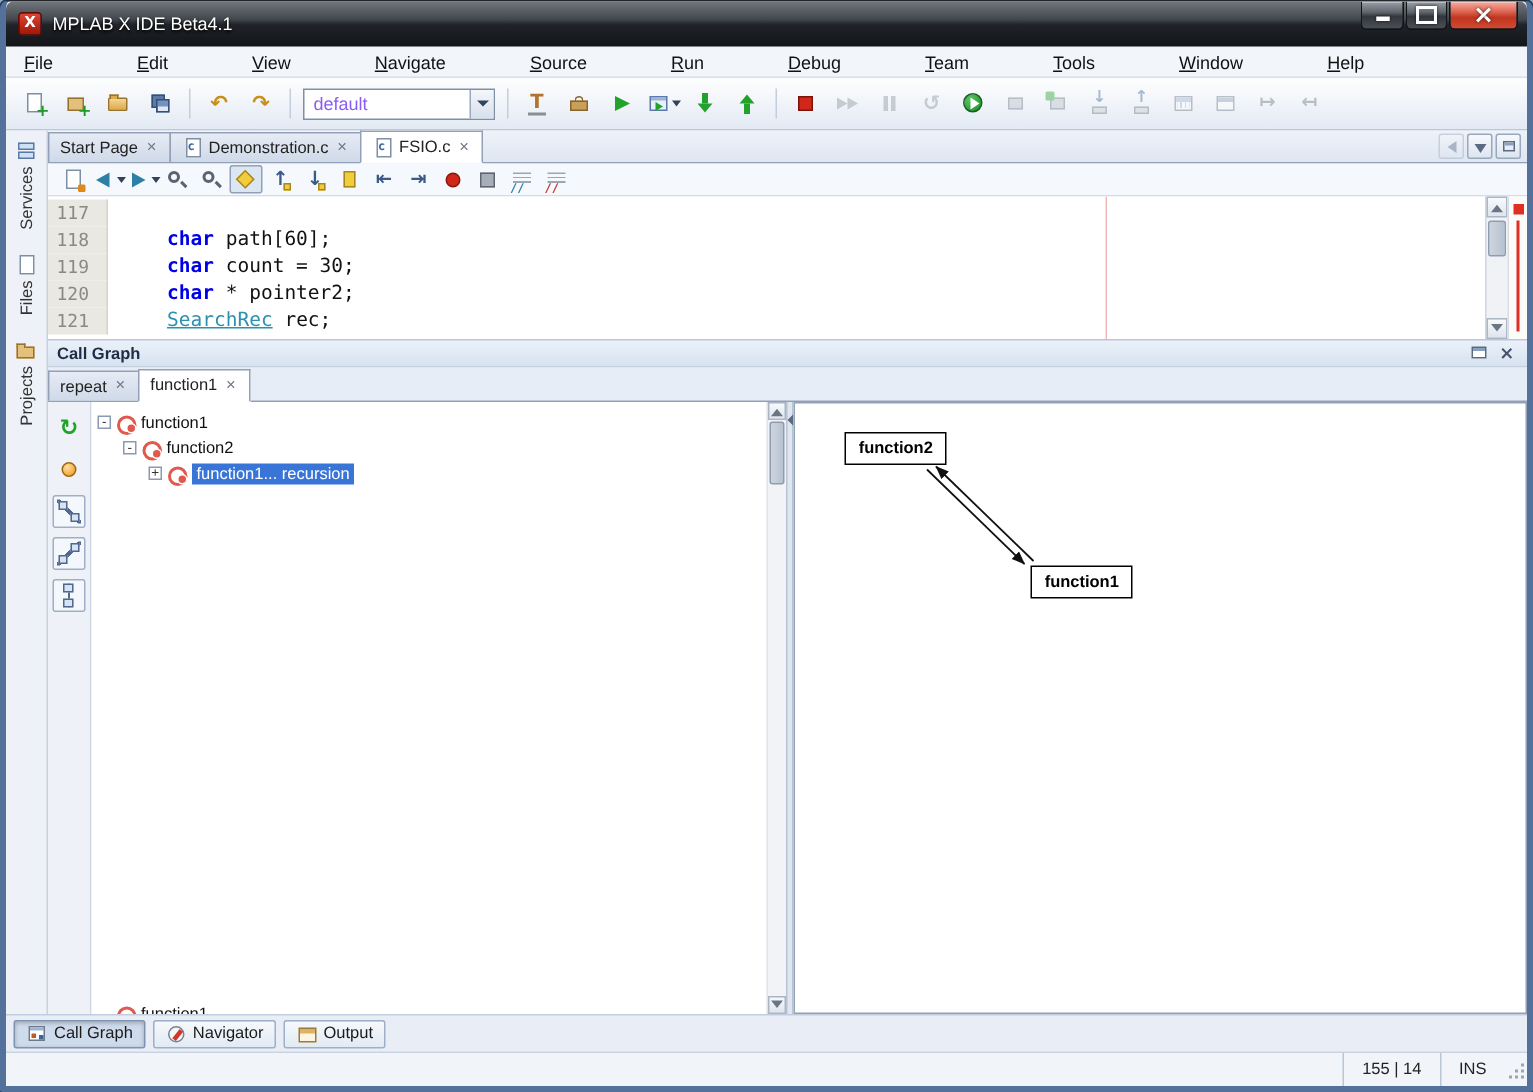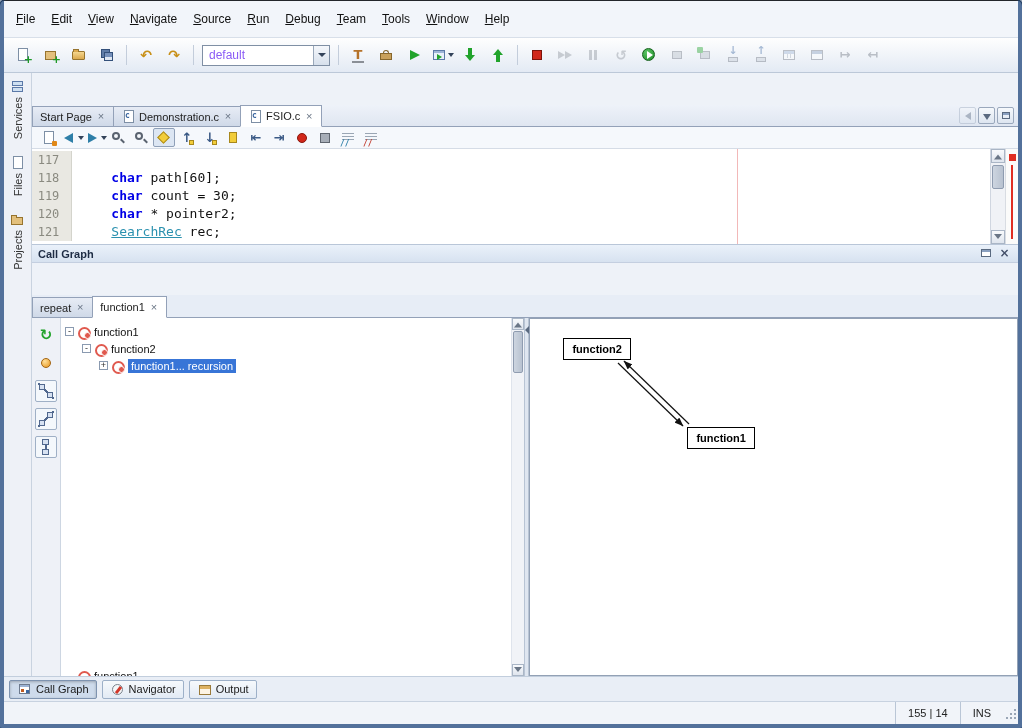--- a/index.html
+++ b/index.html
@@ -23,21 +23,21 @@
     background:linear-gradient(#9ba1a9 0%,#5f646c 40%,#33373d 55%,#4a4f56 100%);
     box-shadow:inset 0 1px 0 rgba(255,255,255,.35);}
   .wc-min{width:29px;} .wc-max{width:28px;} .wc-close{width:46px;
     background:linear-gradient(#f5b0a4 0%,#e06a57 35%,#c03520 60%,#d24a30 100%);}
   .wc-min::before{content:"";position:absolute;left:50%;bottom:5px;transform:translateX(-50%);width:9px;height:3px;background:#fff;box-shadow:0 0 2px rgba(0,0,0,.7);}
   .wc-max::before{content:"";position:absolute;left:50%;top:50%;transform:translate(-50%,-50%);width:10px;height:8px;border:2px solid #fff;box-shadow:0 0 2px rgba(0,0,0,.7);}
   .wc-close::before,.wc-close::after{content:"";position:absolute;left:50%;top:50%;width:12px;height:2px;background:#fff;box-shadow:0 0 2px rgba(0,0,0,.7);}
   .wc-close::before{transform:translate(-50%,-50%) rotate(45deg);}
   .wc-close::after{transform:translate(-50%,-50%) rotate(-45deg);}
   
-  .menubar{height:37px;flex:none;display:flex;align-items:center;background:#f2f5fa;border-bottom:1px solid #d8dfe9;padding-left:4px;}
+  .menubar{height:21px;flex:none;display:flex;align-items:flex-end;background:#f2f5fa;border-bottom:1px solid #d8dfe9;padding-left:4px;gap:40px;}
   .menu-item{font-size:12px;color:#111;padding:2px 8px;cursor:default;}
   .menu-item u{text-decoration:underline;}
   
   .toolbar{height:35px;flex:none;display:flex;align-items:center;gap:2px;padding:0 6px;
     background:linear-gradient(#fefefe,#e3eaf4);border-bottom:1px solid #bcc8d8;}
   .tb-btn{width:26px;height:26px;display:flex;align-items:center;justify-content:center;border-radius:3px;flex:none;}
   .tb-sep{width:1px;height:20px;background:#c3cddb;margin:0 4px;flex:none;}
   .disabled{opacity:.42;}
   .dd-caret{width:0;height:0;border-top:4px solid #33435a;border-left:3px solid transparent;border-right:3px solid transparent;margin-left:1px;}
   .combo{width:128px;height:21px;border:1px solid #7f8fa4;background:#fff;display:flex;align-items:center;position:relative;flex:none;margin:0 2px;}
@@ -133,21 +133,21 @@
   .navigator-icon::after{left:7px;top:4px;width:3px;height:8px;background:#d1372a;transform:rotate(38deg);}
   .output-icon::before{left:2px;top:3px;width:12px;height:10px;background:#fdf4e4;border:1px solid #9a7a3a;box-shadow:inset 0 3px 0 #ddb263;}
   
   .main{flex:1;display:flex;min-height:0;}
   .rail{width:28px;flex:none;background:#eef1f7;border-right:1px solid #c9d3e0;display:flex;flex-direction:column;align-items:center;padding-top:6px;gap:16px;}
   .rail-item{display:flex;flex-direction:column;align-items:center;gap:3px;}
   .rail-item .ico{width:15px;height:15px;}
   .rail-label{writing-mode:vertical-rl;transform:rotate(180deg);font-size:11px;color:#333;}
   .center{flex:1;display:flex;flex-direction:column;min-width:0;}
   
-  .tabs-row{height:22px;flex:none;display:flex;align-items:flex-end;background:linear-gradient(#eef2f9,#dfe6f1);border-bottom:1px solid #93a1b8;margin-top:32px;}
+  .tabs-row{height:22px;flex:none;display:flex;align-items:flex-end;background:linear-gradient(#eef2f9,#dfe6f1);border-bottom:1px solid #93a1b8;}
   .tabs-strip{display:flex;align-items:flex-end;height:100%;}
   .etab{display:flex;align-items:center;gap:4px;height:20px;padding:0 7px;font-size:11px;color:#222;
     background:linear-gradient(#e7ecf5,#cfd9e8);border:1px solid #93a1b8;border-bottom:none;margin-right:-1px;white-space:nowrap;}
   .etab .ico{width:14px;height:15px;}
   .etab.active{background:#fff;height:22px;margin-bottom:-1px;border-bottom:1px solid #fff;}
   .close-x{width:10px;height:11px;font-size:11px;line-height:10px;color:#6a7686;text-align:center;}
   .close-x::before{content:"×";}
   .tab-controls{margin-left:auto;display:flex;gap:2px;align-items:center;padding:0 4px 2px 0;}
   .tabctl-btn{width:17px;height:17px;border:1px solid #9aa8bc;border-radius:2px;background:linear-gradient(#f6f9fc,#dde5f0);display:flex;align-items:center;justify-content:center;}
   
@@ -215,20 +215,29 @@
   .st-cell{border-left:1px solid #bac6d6;height:100%;display:flex;align-items:center;padding:0 12px;}
   .grip{width:15px;height:15px;position:relative;flex:none;}
   .grip::before{content:"";position:absolute;right:2px;bottom:2px;width:2px;height:2px;background:#9aa6b6;
     box-shadow:-4px 0 0 #9aa6b6,0 -4px 0 #9aa6b6,-8px 0 0 #9aa6b6,-4px -4px 0 #9aa6b6,0 -8px 0 #9aa6b6;}
 </style>
 </head>
 <body>
 
 <div class="window">
 
+  <div class="titlebar">
+    <span class="app-icon"></span>
+    <span class="title-text">MPLAB X IDE Beta4.1</span>
+    <div class="win-controls">
+      <div class="win-btn wc-min"></div>
+      <div class="win-btn wc-max"></div>
+      <div class="win-btn wc-close"></div>
+    </div>
+  </div>
 
   <div class="menubar" id="menubar">
       <div class="menu-item"><u>F</u>ile</div>
       <div class="menu-item"><u>E</u>dit</div>
       <div class="menu-item"><u>V</u>iew</div>
       <div class="menu-item"><u>N</u>avigate</div>
       <div class="menu-item"><u>S</u>ource</div>
       <div class="menu-item"><u>R</u>un</div>
       <div class="menu-item"><u>D</u>ebug</div>
       <div class="menu-item"><u>T</u>eam</div>

